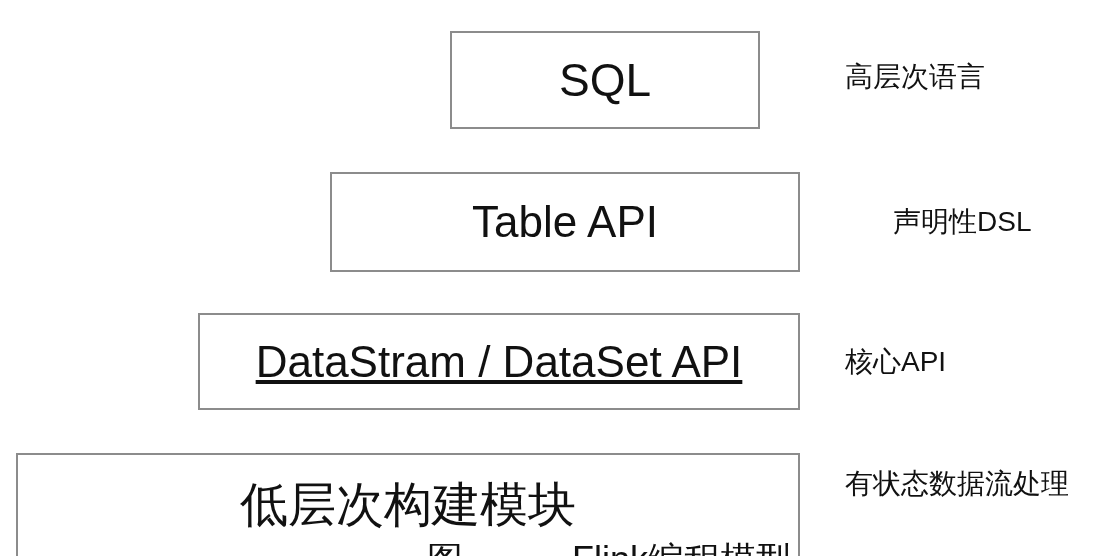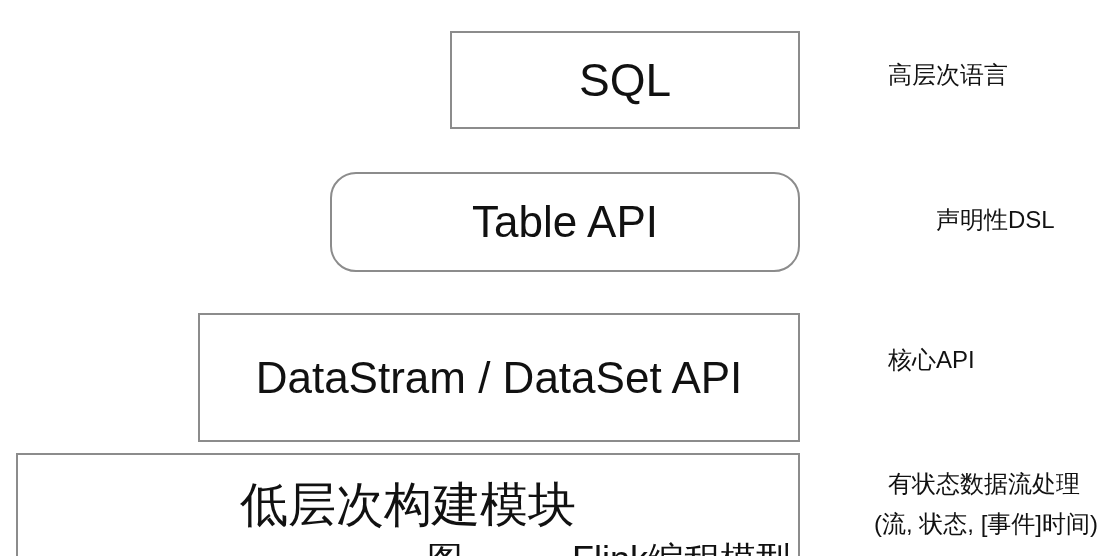--- a/index.html
+++ b/index.html
@@ -20,29 +20,29 @@
     box-sizing: border-box;
     background: #ffffff;
     border: 2px solid #8c8c8c;
     display: flex;
     align-items: center;
     justify-content: center;
     text-align: center;
     color: #111111;
     white-space: nowrap;
   }
-  #box-sql      { left: 450px; top: 31px;  width: 350px; height: 98px;  font-size: 46px; }
-  #box-table    { left: 330px; top: 172px; width: 470px; height: 100px; font-size: 44px; border-radius: 26px; }
-  #box-ds       { left: 198px; top: 313px; width: 602px; height: 129px; font-size: 44px; }
+  #box-sql      { left: 450px; top: 31px;  width: 310px; height: 98px;  font-size: 46px; }
+  #box-table    { left: 330px; top: 172px; width: 470px; height: 100px; font-size: 44px; }
+  #box-ds       { left: 198px; top: 313px; width: 602px; height: 97px; font-size: 44px; text-decoration: underline; }
   #box-stateful { left: 16px;  top: 453px; width: 784px; height: 120px; font-size: 48px;
                   align-items: flex-start; padding-top: 18px; }
   .side-label {
     position: absolute;
-    left: 888px;
-    font-size: 24px;
+    left: 845px;
+    font-size: 28px;
     line-height: 1.15;
     color: #111111;
     white-space: nowrap;
   }
   #label-1 { top: 61px; }
   #label-2 { top: 206px; margin-left: 48px; }
   #label-3 { top: 346px; }
   #label-4 { top: 464px; line-height: 40px; }
   #label-4 .line2 { display: block; margin-left: -14px; }
   .caption-frag {
@@ -80,19 +80,18 @@
   </div>
   <div class="side-label" id="label-3">
     <span>核心API</span>
   </div>
 
   <div class="box" id="box-stateful">
     <span>低层次构建模块</span>
   </div>
   <div class="side-label" id="label-4">
     <span class="line1">有状态数据流处理</span>
-    <span class="line2">(流, 状态, [事件]时间)</span>
   </div>
 
   <span class="caption-frag" id="cap-prefix">图</span>
   <span class="caption-frag" id="cap-suffix">Flink编程模型</span>
 
 </div>
 
 </body></html>

